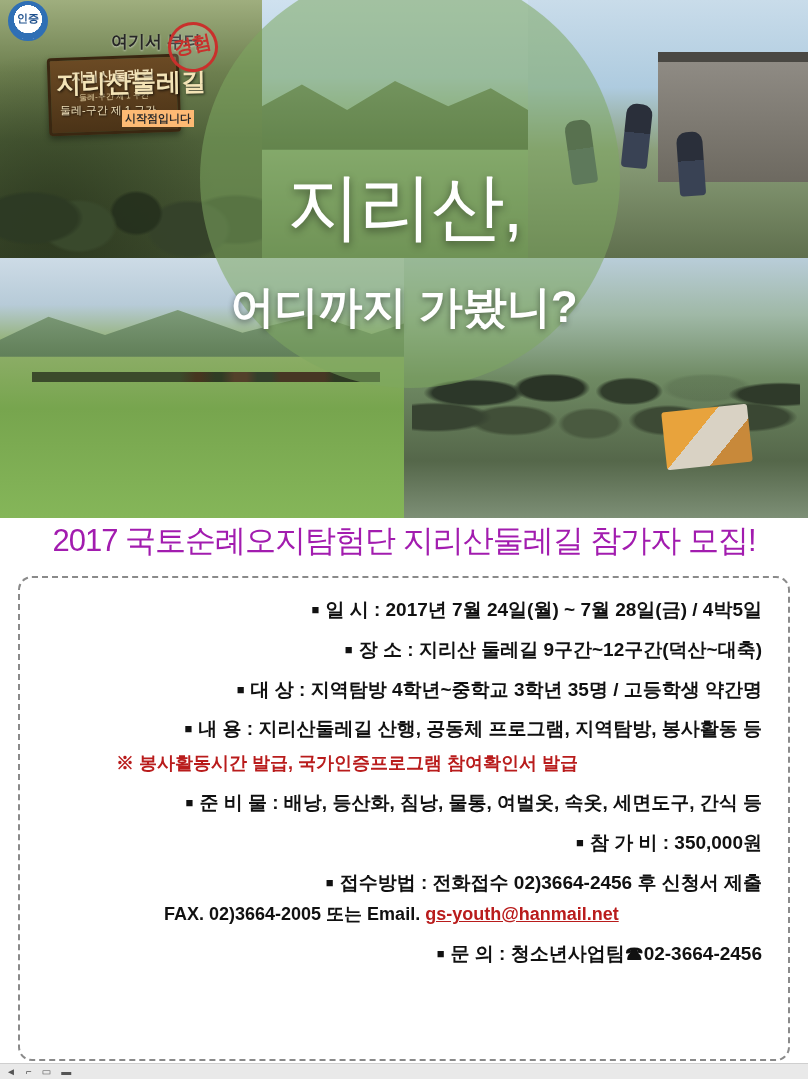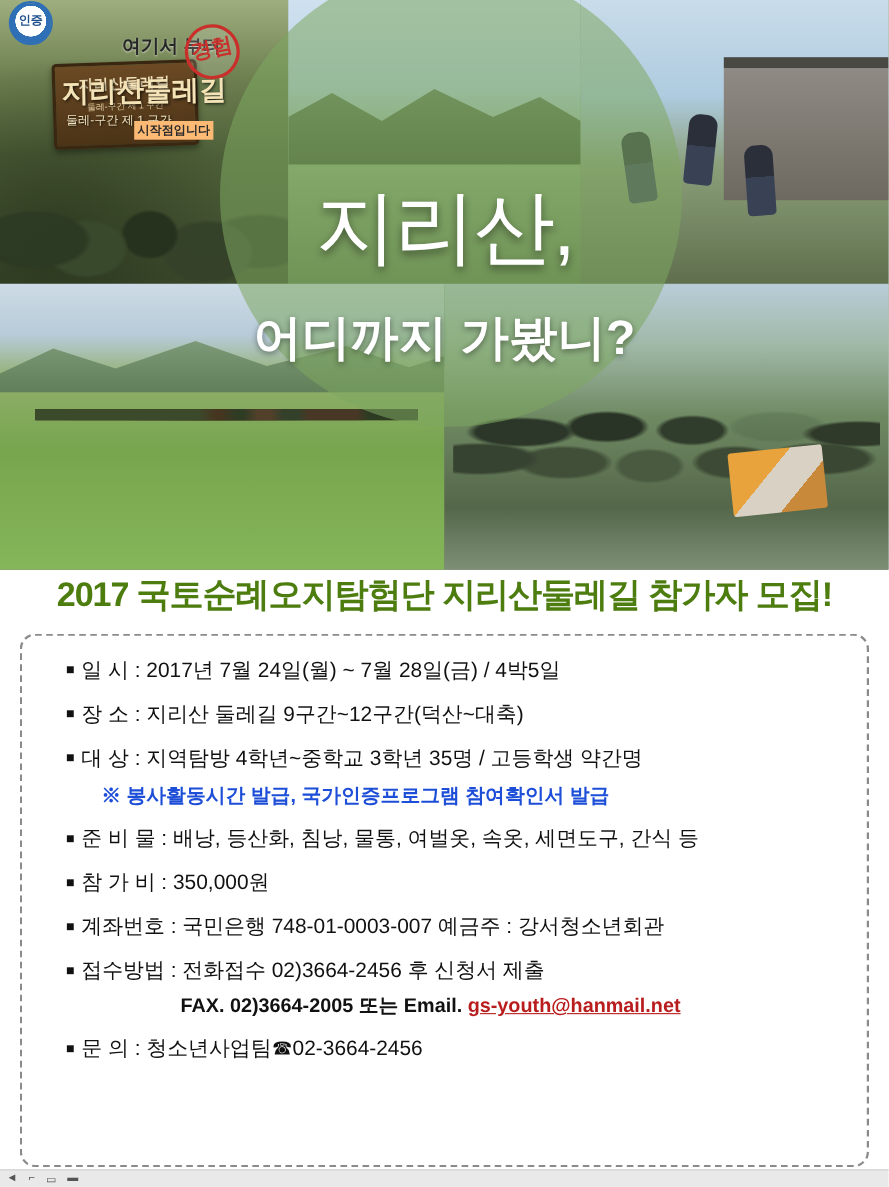--- a/index.html
+++ b/index.html
@@ -295,57 +295,58 @@
     z-index: 6;
   }
 
   
   .headline {
     position: absolute;
     top: 520px; left: 0;
     width: 808px;
     text-align: center;
     font-size: 31px;
-    font-weight: bold;
-    color: #4d7c0f;
+    font-weight: normal;
+    color: #a21caf;
     letter-spacing: -1px;
   }
 
   
   .info-box {
     position: absolute;
     left: 18px;
     top: 576px;
     width: 772px;
     height: 485px;
     border: 2px dashed #8a8a8a;
     border-radius: 14px;
     background: #ffffff;
     box-sizing: border-box;
     padding: 20px 26px 10px 40px;
   }
   .line {
     font-size: 19px;
-    font-weight: normal;
+    font-weight: bold;
     color: #111111;
     margin-bottom: 16px;
     line-height: 1.25;
     white-space: nowrap;
+    text-align: right;
   }
   .line .bullet {
     color: #111;
     font-size: 13px;
     margin-right: 6px;
     vertical-align: 2px;
   }
   .line-note {
     font-size: 18px;
     font-weight: bold;
-    color: #1d4ed8;
-    margin: -6px 0 16px 32px;
+    color: #b91c1c;
+    margin: -6px 0 16px 56px;
     white-space: nowrap;
   }
   .line-sub {
     font-size: 18px;
     font-weight: bold;
     color: #111;
     margin: -8px 0 16px 104px;
     white-space: nowrap;
   }
   .email-link {
@@ -419,29 +420,29 @@
   <div class="info-box">
     <div class="line">
       <span class="bullet">■</span><span>일  시 : 2017년 7월 24일(월) ~ 7월 28일(금) / 4박5일</span>
     </div>
     <div class="line">
       <span class="bullet">■</span><span>장  소 : 지리산 둘레길 9구간~12구간(덕산~대축)</span>
     </div>
     <div class="line">
       <span class="bullet">■</span><span>대  상 : 지역탐방 4학년~중학교 3학년 35명 / 고등학생 약간명</span>
     </div>
+    <div class="line">
+      <span class="bullet">■</span><span>내  용 : 지리산둘레길 산행, 공동체 프로그램, 지역탐방, 봉사활동 등</span>
+    </div>
     <div class="line-note">※ 봉사활동시간 발급, 국가인증프로그램 참여확인서 발급</div>
     <div class="line">
       <span class="bullet">■</span><span>준 비 물 : 배낭, 등산화, 침낭, 물통, 여벌옷, 속옷, 세면도구, 간식 등</span>
     </div>
     <div class="line">
       <span class="bullet">■</span><span>참 가 비 : 350,000원</span>
-    </div>
-    <div class="line">
-      <span class="bullet">■</span><span>계좌번호 : 국민은행 748-01-0003-007 예금주 : 강서청소년회관</span>
     </div>
     <div class="line">
       <span class="bullet">■</span><span>접수방법 : 전화접수 02)3664-2456 후 신청서 제출</span>
     </div>
     <div class="line-sub">
       <span>FAX. 02)3664-2005 또는 Email. </span><a class="email-link" href="#">gs-youth@hanmail.net</a>
     </div>
     <div class="line">
       <span class="bullet">■</span><span>문    의 : 청소년사업팀☎02-3664-2456</span>
     </div>

